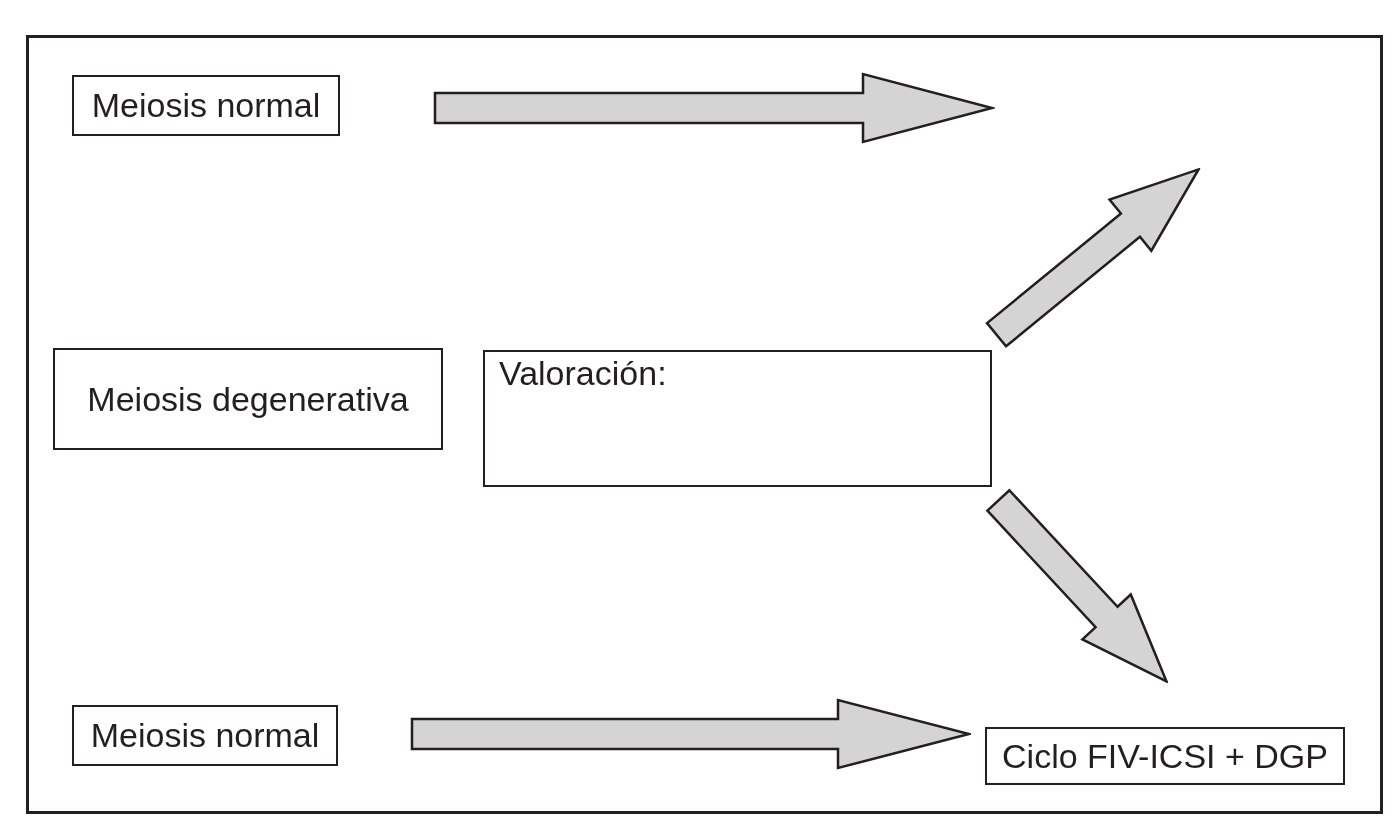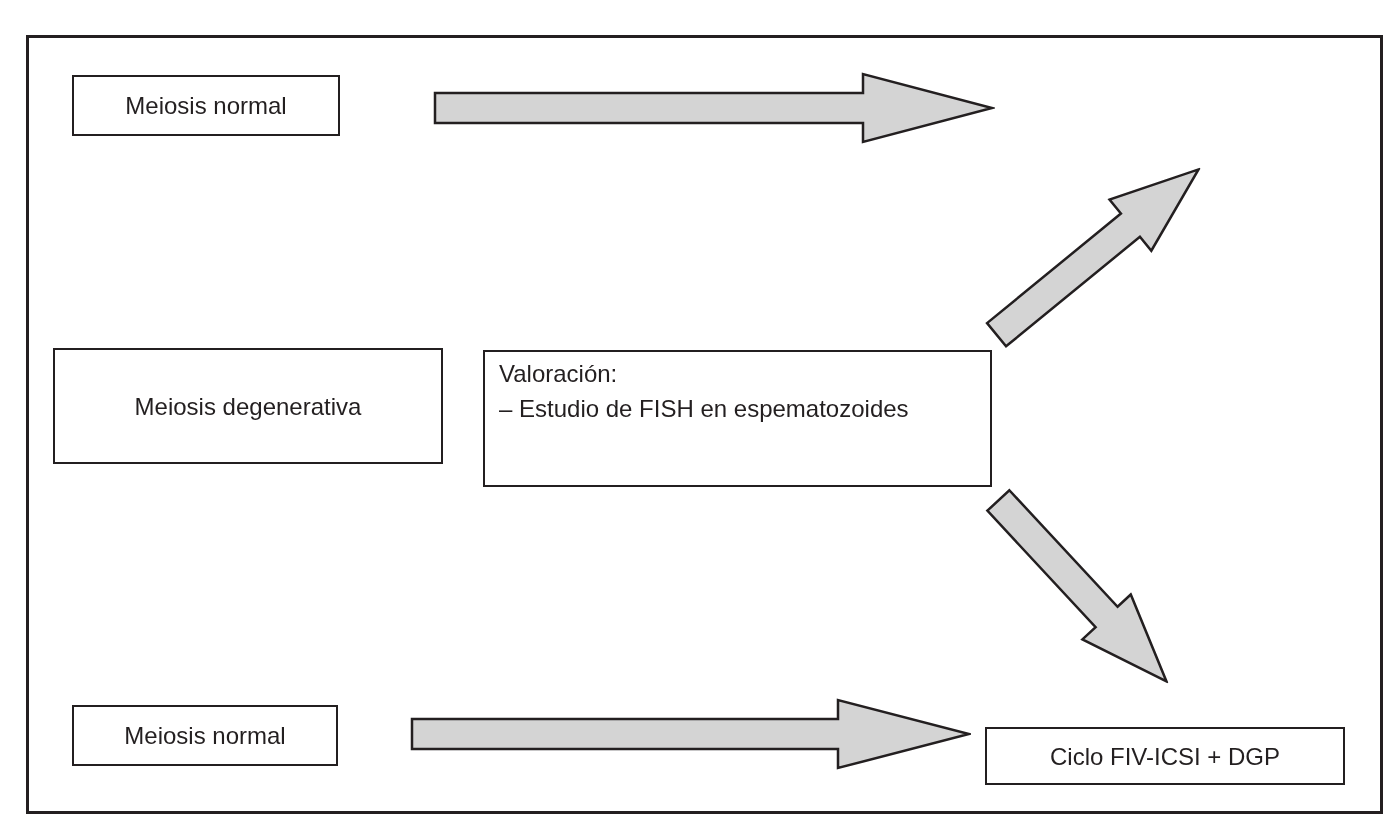--- a/index.html
+++ b/index.html
@@ -24,21 +24,21 @@
     height: 779px;
     border: 3px solid var(--frame_border, #231f20);
     box-sizing: border-box;
     background: transparent;
   }
   .box {
     position: absolute;
     border: 2px solid var(--box_border, #231f20);
     box-sizing: border-box;
     background: var(--background, #ffffff);
-    font-size: 24px;
+    font-size: 34px;
     line-height: 35px;
     color: var(--text, #231f20);
   }
   .box.center {
     display: flex;
     align-items: center;
     justify-content: center;
     text-align: center;
   }
   .box.multiline {
@@ -47,21 +47,21 @@
     align-items: center;
     justify-content: center;
     text-align: center;
   }
   .box.lefttext {
     padding: 4px 6px 6px 14px;
     text-align: left;
   }
   .node-meiosis-normal      { left: 72px;   top: 75px;  width: 268px; height: 61px; }
   .node-ciclo-fiv-icsi      { left: 1030px; top: 76px;  width: 266px; height: 60px; }
-  .node-meiosis-degenerativa{ left: 53px;   top: 348px; width: 390px; height: 116px; }
+  .node-meiosis-degenerativa{ left: 53px;   top: 348px; width: 390px; height: 102px; }
   .node-valoracion          { left: 483px;  top: 350px; width: 509px; height: 137px; }
   .node-meiosis-anormal     { left: 72px;   top: 705px; width: 266px; height: 61px; }
   .node-ciclo-fiv-icsi-dgp  { left: 985px;  top: 703px; width: 360px; height: 58px; margin-top: 24px; }
 
   .arrow {
     position: absolute;
     pointer-events: none;
   }
   .arrow svg {
     display: block;
@@ -104,21 +104,20 @@
     </svg>
   </div>
 
 
   <div class="box multiline node-meiosis-degenerativa">
     <div>Meiosis degenerativa</div>
   </div>
 
   <div class="box lefttext node-valoracion">
     <div>Valoración:</div>
-    <div>– Estudio de FISH en espematozoides</div>
   </div>
 
   <div class="arrow arrow-up">
     <svg viewBox="0 0 265 70" preserveAspectRatio="none" aria-hidden="true">
       <polygon class="arrow-shape" points="2,20 175,20 175,2 263,35 175,68 175,50 2,50"></polygon>
     </svg>
   </div>
 
   <div class="arrow arrow-down">
     <svg viewBox="0 0 251 70" preserveAspectRatio="none" aria-hidden="true">

